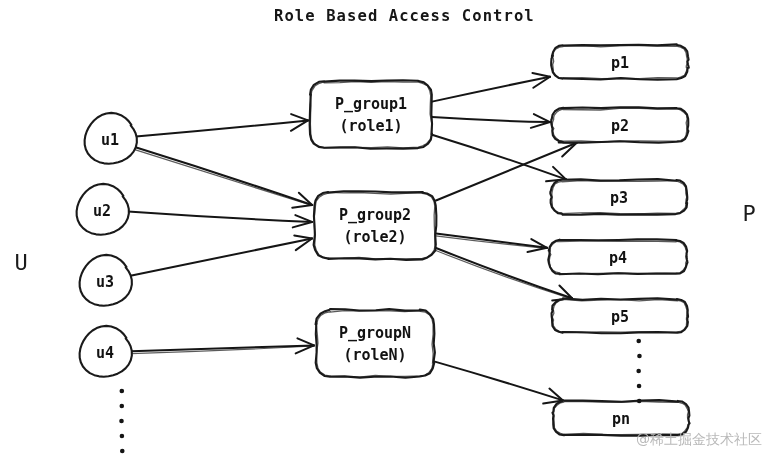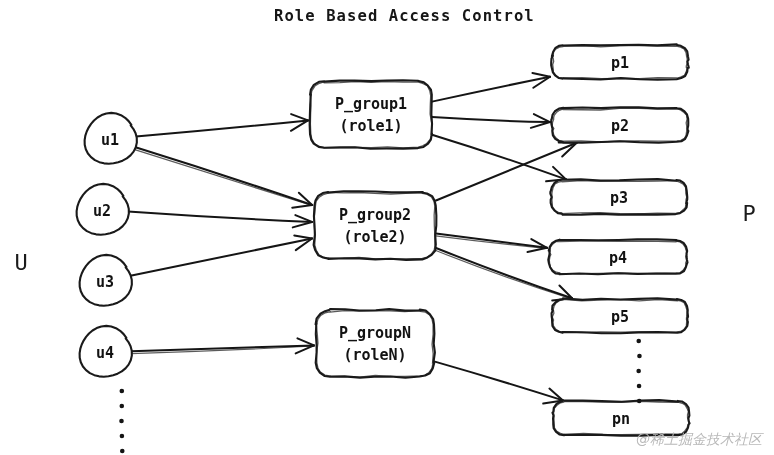--- a/index.html
+++ b/index.html
@@ -95,21 +95,20 @@
   .ellipsis-dot {
     fill: #141414;
   }
   .watermark {
     position: absolute;
     font-family: "DejaVu Sans", "Liberation Sans", sans-serif;
     font-size: 14px;
     color: #b9b9b9;
     white-space: nowrap;
     user-select: none;
-    font-style: italic;
   }
 </style>
 </head>
 <body>
 
 <div id="canvas">
 
   <svg id="diagram" viewBox="0 0 774 455">
 
     <text id="title" class="title-text" x="274" y="21">Role Based Access Control</text>

